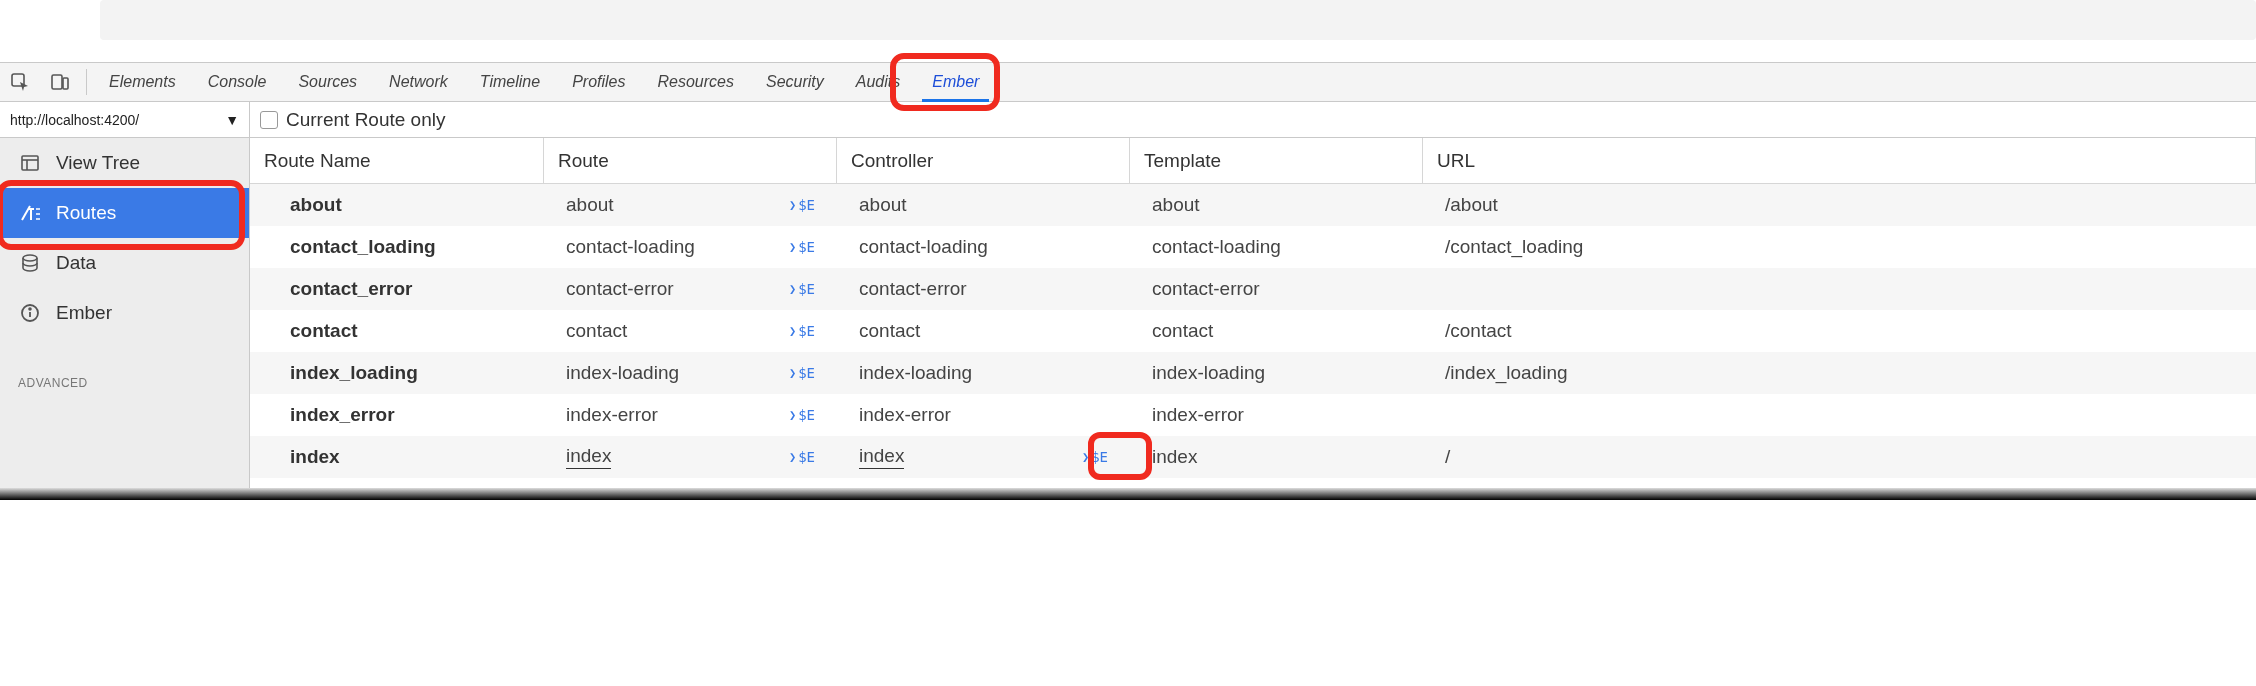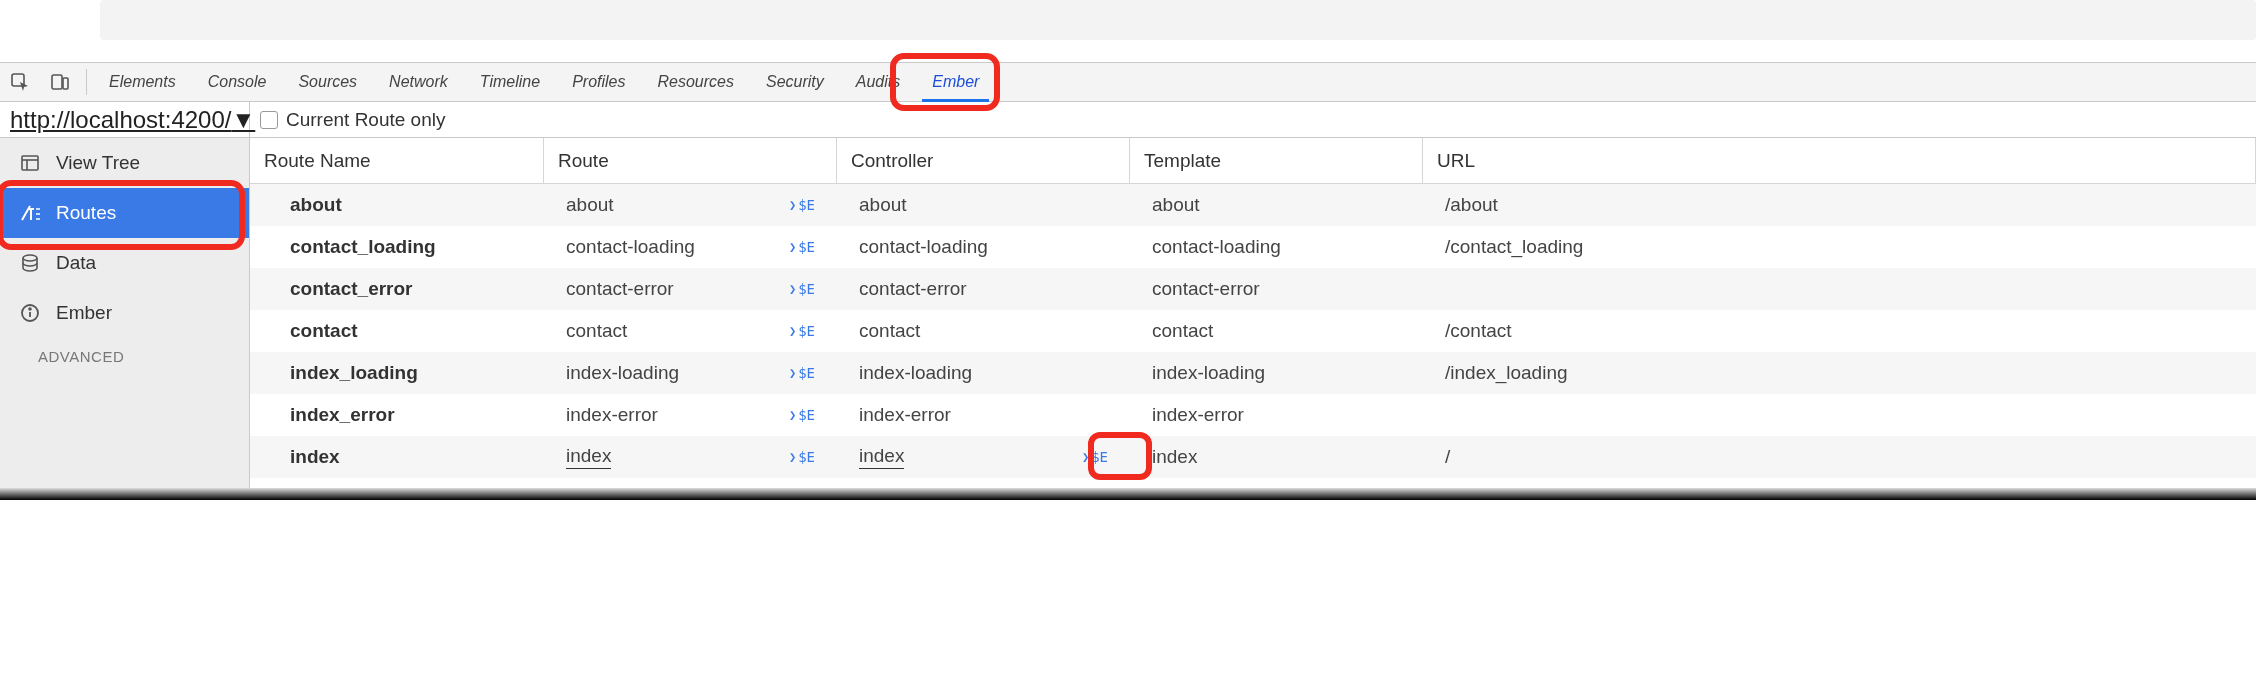--- a/index.html
+++ b/index.html
@@ -51,40 +51,40 @@
   }
 
   .secondbar {
     height: 36px;
     display: flex; align-items: center;
     border-bottom: 1px solid #c9c9c9;
     position: relative;
   }
   .secondbar .urlbox {
     width: 250px; height: 36px;
-    display: flex; align-items: center; justify-content: flex-start;
+    display: flex; align-items: center; justify-content: space-between;
     padding: 0 10px;
     border-right: 1px solid #c9c9c9;
-    color: #222; font-size: 24px; text-decoration: underline;
+    color: #222; font-size: 14px;
   }
   .secondbar .chk-wrap { display: flex; align-items: center; padding-left: 10px; gap: 8px; font-size: 19px; color: #333; }
   .secondbar .chk {
     width: 18px; height: 18px; border: 1px solid #999; border-radius: 3px; background: #fff;
   }
 
   .workspace { display: flex; height: 350px; }
-  .sidebar { width: 250px; border-right: 1px solid #c9c9c9; background: #ededed; display: flex; flex-direction: column; position: relative; }
+  .sidebar { width: 250px; border-right: 1px solid #c9c9c9; background: #ededed; display: flex; flex-direction: column; position: relative; gap: 28px; }
   .side-item {
     height: 50px; display: flex; align-items: center; gap: 14px;
     padding: 0 18px; color: #333; font-size: 19px; cursor: pointer;
   }
   .side-item .ico { width: 24px; display: flex; align-items: center; justify-content: center; color: #555; }
   .side-item.active { background: #3a7ae6; color: #fff; }
   .side-item.active .ico { color: #fff; }
-  .side-section-label { padding: 10px 18px; color: #777; font-size: 15px; letter-spacing: 0.5px; margin-left: 20px; }
+  .side-section-label { padding: 10px 18px; color: #777; font-size: 12px; letter-spacing: 0.5px; }
   .side-link { padding: 4px 0 8px 60px; color: #333; font-size: 18px; text-decoration: underline; cursor: pointer; }
   .badge {
     min-width: 28px; height: 22px; border-radius: 11px; background: #d8d8d8;
     color: #555; font-size: 15px; display: inline-flex; align-items: center; justify-content: center;
     padding: 0 8px; margin-left: 6px;
   }
   .sidebar-highlight {
     position: absolute; left: -3px; top: 42px; width: 248px; height: 70px;
     border: 6px solid #f02a1f; border-radius: 14px; pointer-events: none;
   }

